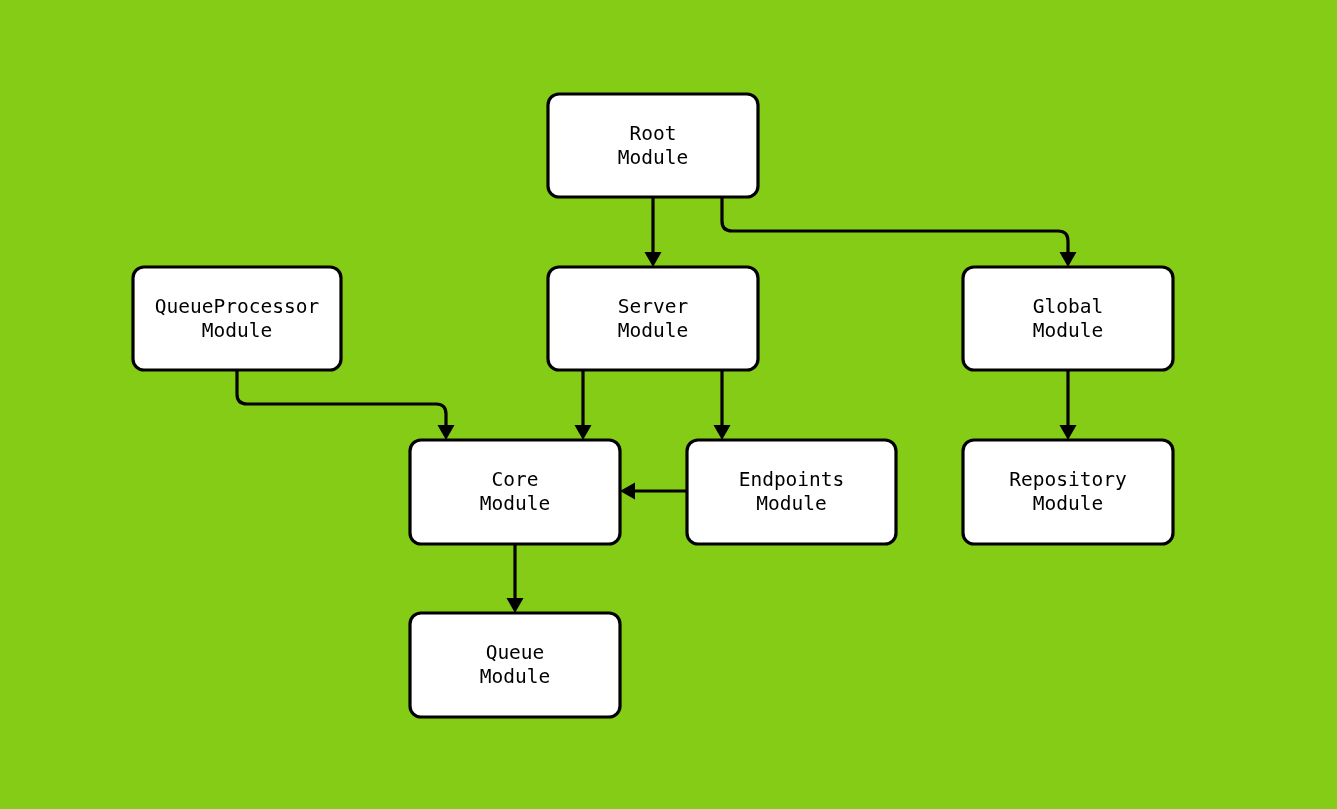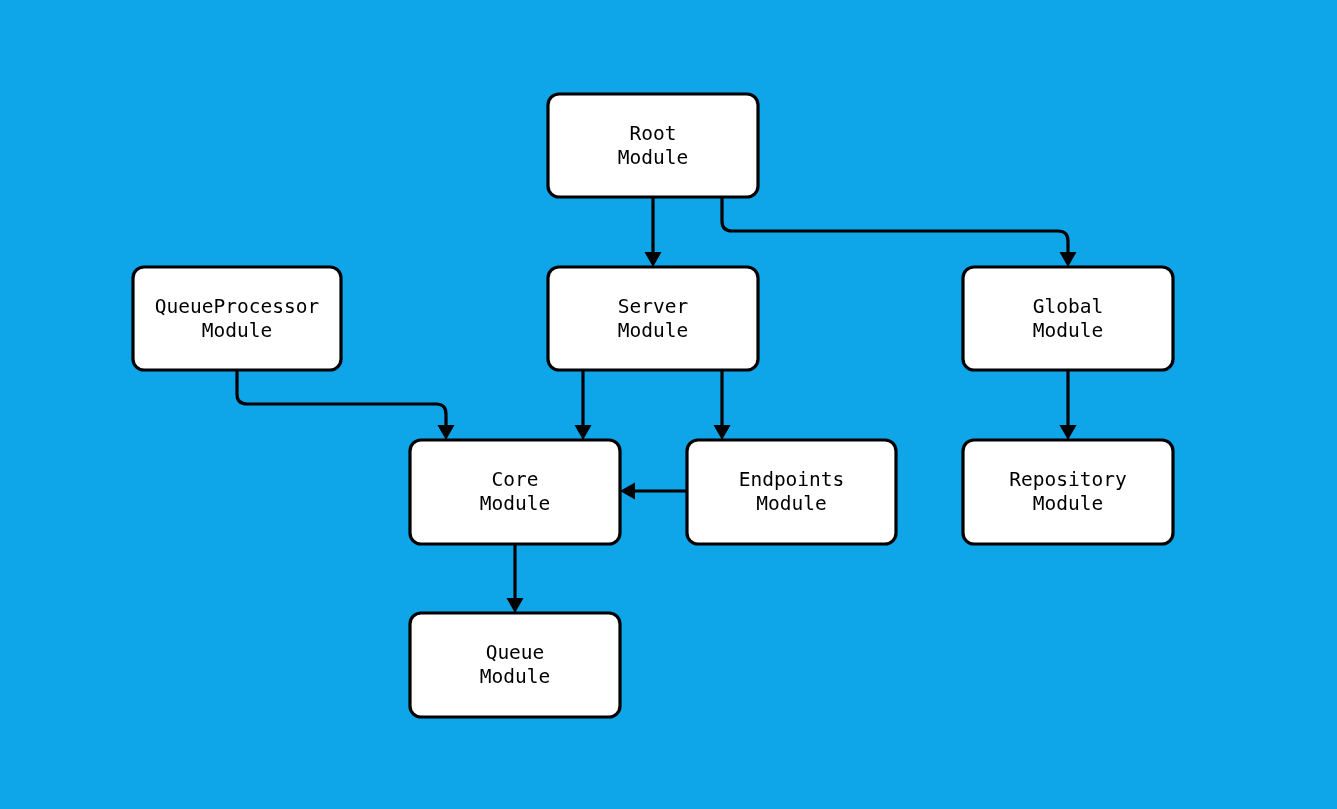--- a/index.html
+++ b/index.html
@@ -4,21 +4,21 @@
 <style>
   html, body {
     margin: 0;
     padding: 0;
     background: #ffffff;
   }
   #diagram-root {
     position: relative;
     width: 1337px;
     height: 809px;
-    background: #0ea5e9;
+    background: #84cc16;
     overflow: hidden;
     font-family: "DejaVu Sans Mono", "Liberation Mono", monospace;
   }
   #diagram-svg {
     position: absolute;
     left: 0;
     top: 0;
     width: 1337px;
     height: 809px;
   }

